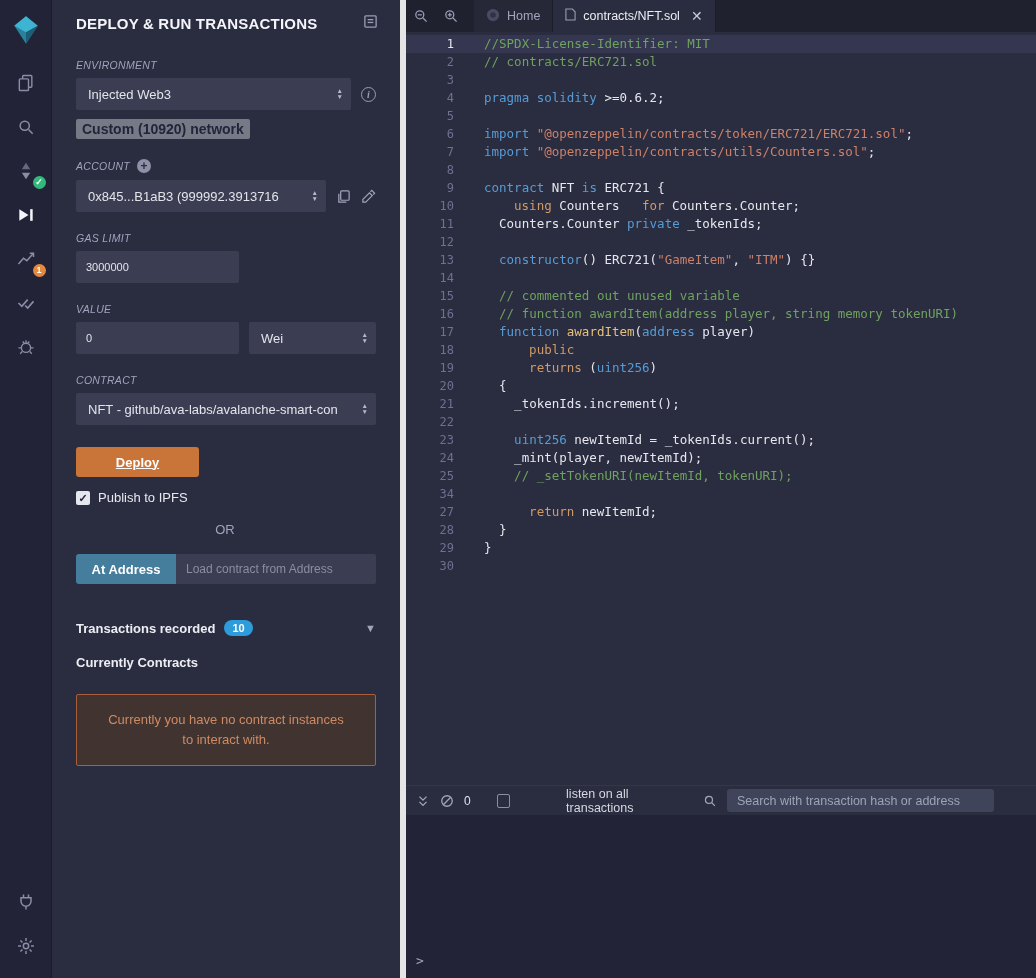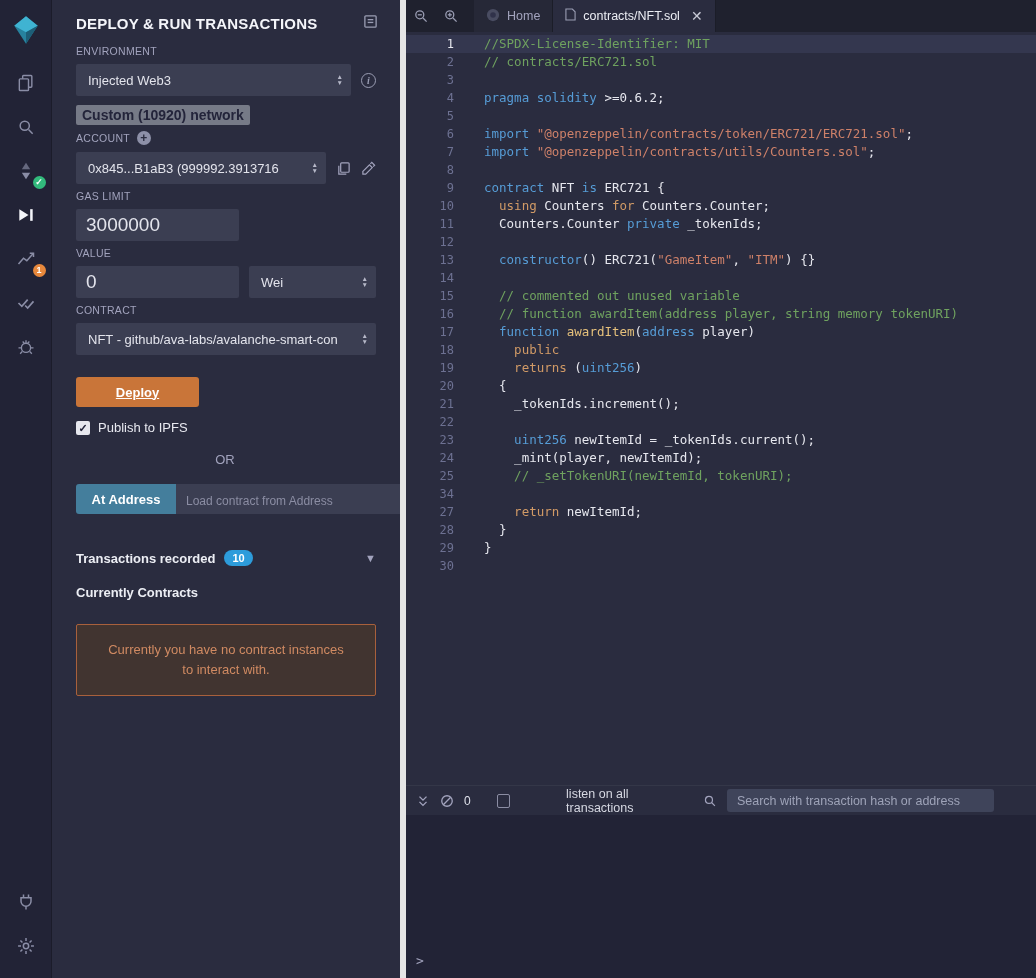--- a/index.html
+++ b/index.html
@@ -20,27 +20,27 @@
                 font-size:9px; line-height:13px; text-align:center; color:#fff; font-weight:bold; }
   .badge-success { background:#32ba7c; }
   .badge-warning { background:#e8883c; }
 
   
   .sidepanel { position:absolute; left:52px; top:0; bottom:0; width:348px; background:#2a2c3f; color:#dfe1ea; }
   .panel-head { display:flex; justify-content:space-between; align-items:center; padding:14px 22px 6px 24px; }
   .panel-title { font-size:15px; font-weight:700; color:#f4f5fa; letter-spacing:.2px; }
   .panel-head-icon { color:#9a9db3; cursor:pointer; }
   .section { padding:0 24px; }
-  .lbl { font-size:10.5px; color:#a2a3bd; margin:6px 0 7px; display:flex; align-items:center; gap:7px; letter-spacing:.3px; }
+  .lbl { font-size:10.5px; color:#a2a3bd; margin:20px 0 7px; display:flex; align-items:center; gap:7px; letter-spacing:.3px;font-style:italic; }
   .row { display:flex; align-items:center; gap:10px; }
   .selectbox { background:#3b3e52; height:32px; display:flex; align-items:center; padding:0 8px 0 12px;
                font-size:13px; color:#e3e4ec; flex:1; min-width:0; cursor:pointer; border-radius:2px; }
   .selectbox .txt { flex:1; white-space:nowrap; overflow:hidden; }
   .sel-arrows { display:flex; flex-direction:column; font-size:6.5px; line-height:6px; color:#b7b9c9; margin-left:6px; }
-  .textinput { background:#3b3e52; border:none; color:#e3e4ec; height:32px; padding:0 10px; font-size:19px;
+  .textinput { background:#3b3e52; border:none; color:#e3e4ec; height:32px; padding:0 10px; font-size:11px;
                font-family:"Liberation Sans", sans-serif; border-radius:2px; }
   .textinput::placeholder { color:#8b8da3; font-size:12px; }
   .net-badge { display:inline-block; margin-top:9px; background:#767a87; color:#23243a; font-size:14px;
                font-weight:bold; padding:2px 6px; border-radius:2px; }
   .circle-i { width:15px; height:15px; border:1px solid #9a9db3; border-radius:50%; color:#9a9db3;
               font-size:10px; font-style:italic; font-weight:bold; display:flex; align-items:center;
               justify-content:center; cursor:pointer; flex:none; font-family:"Liberation Serif", serif; }
   .circle-plus { width:14px; height:14px; border-radius:50%; background:#8d90a8; color:#2a2c3f; font-size:12px;
                  font-weight:bold; display:flex; align-items:center; justify-content:center; cursor:pointer; line-height:0; }
   .mini-icon { color:#a2a3bd; cursor:pointer; flex:none; display:flex; }
@@ -78,21 +78,21 @@
   .tab.active { background:#2a2c3f; color:#eceef4; }
   .tab-close { margin-left:4px; color:#c8cad6; font-size:14px; line-height:1; cursor:pointer; }
 
   .editor { flex:1; overflow:hidden; padding-top:3px; background:#2a2c3f;
             font-family:"DejaVu Sans Mono", monospace; font-size:12.5px; cursor:text; }
   .crow { display:flex; height:18px; line-height:18px; white-space:pre; }
   .crow.cur { background:#34374f; }
   .ln { width:52px; flex:none; text-align:right; padding-right:4px; color:#6d7192; font-size:12px; }
   .crow.cur .ln { color:#e6e7ee; }
   .code { padding-left:26px; }
-  .tc { color:#6fa25f; } .tk { color:#569cd6; } .to { color:#d19a66; }
+  .tc { color:#6fa25f; } .tk { color:#569cd6; } .to { color:#d19a66;margin-left:15px; }
   .ts { color:#ce8169; } .tf { color:#e5c07b; } .tp { color:#e6e7ee; }
 
   
   .term-toolbar { height:30px; flex:none; background:#2a2c3f; border-top:1px solid #343748;
                   display:flex; align-items:center; gap:10px; padding:0 10px; color:#9a9db3; }
   .term-count { font-size:12px; color:#dfe1ea; }
   .term-chk { appearance:none; width:14px; height:14px; border:1px solid #8b8da3; border-radius:2px;
               background:transparent; margin-left:16px; cursor:pointer; }
   .term-listen { font-size:12.5px; color:#d6d8e2;padding-left:46px; }
   .term-search-icon { margin-left:auto; display:flex; }

